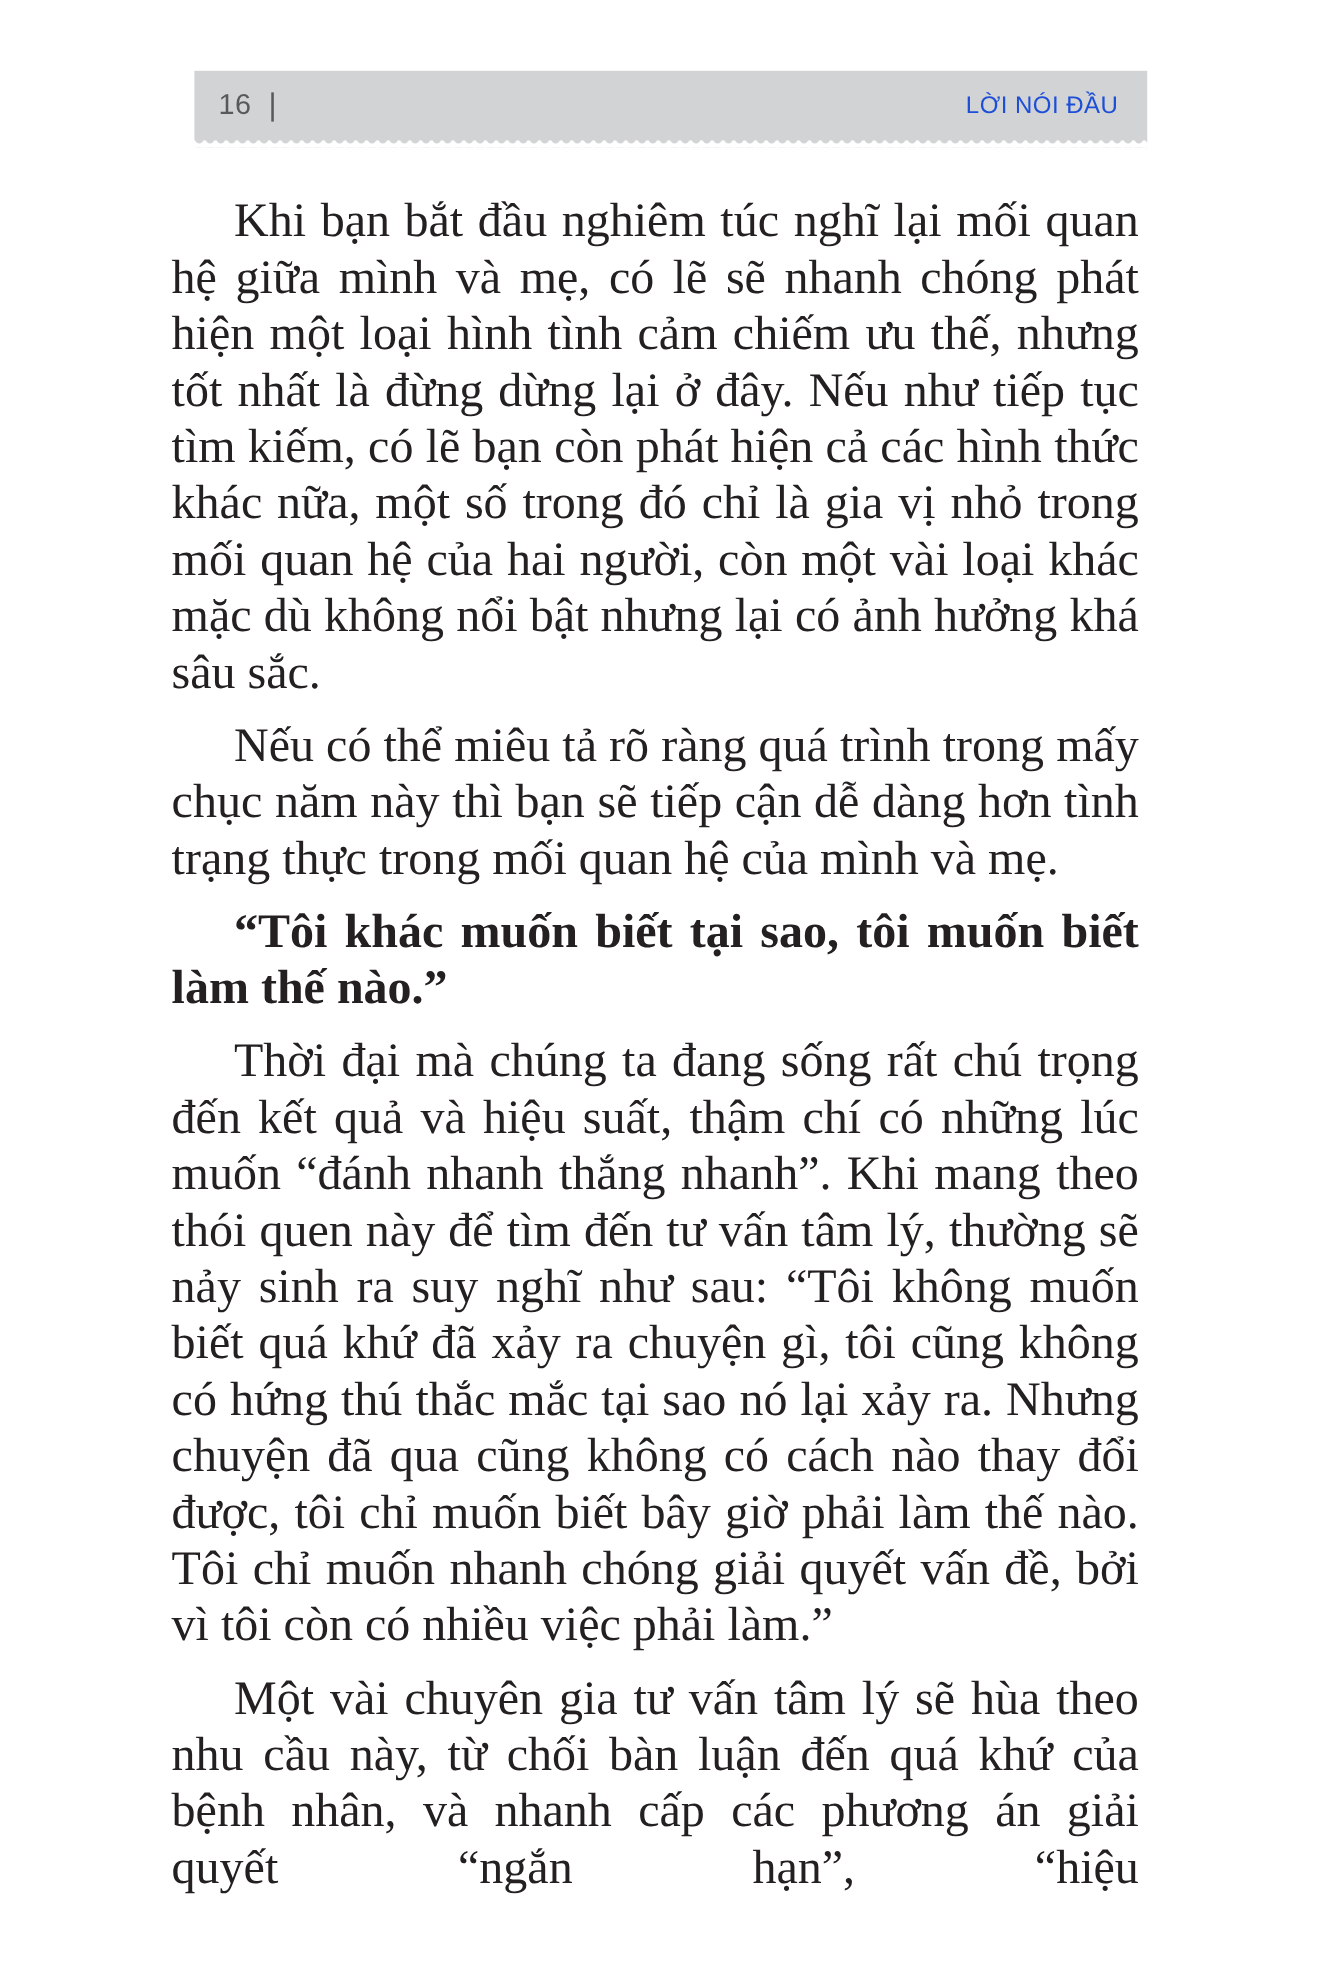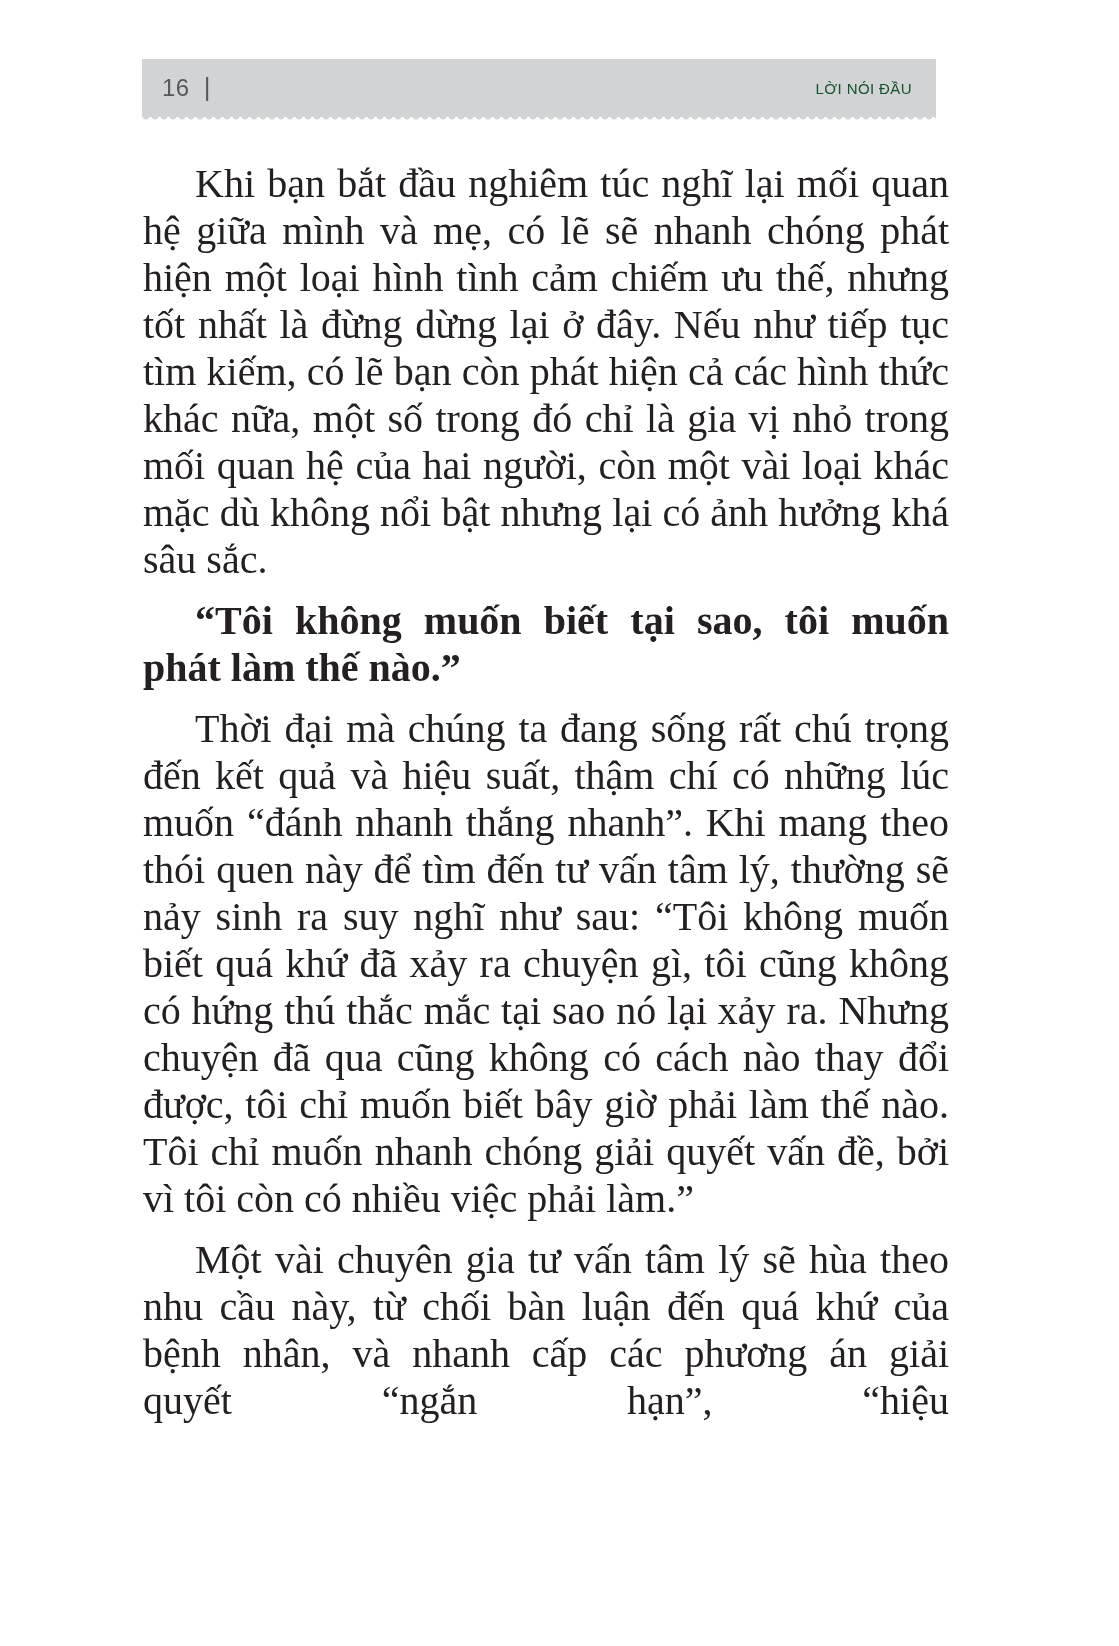--- a/index.html
+++ b/index.html
@@ -17,21 +17,21 @@
   .page {
     position: relative;
     width: 1119px;
     height: 1646px;
     background: var(--page-bg);
     overflow: hidden;
   }
   
   .running-header {
     position: absolute;
-    left: 142px;
+    left: 162px;
     top: 59px;
     width: 794px;
     height: 58px;
     background: var(--header-bg);
     display: flex;
     align-items: center;
     justify-content: space-between;
     padding: 0 24px 0 20px;
     font-family: "Liberation Sans", "DejaVu Sans", sans-serif;
     color: var(--header-text);
@@ -58,23 +58,23 @@
     line-height: 1;
     letter-spacing: 0.5px;
   }
   .sep {
     font-size: 26px;
     font-weight: 300;
     line-height: 1;
     transform: translateY(-1px);
   }
   .chapter {
-    font-size: 15px;
+    font-size: 20px;
     letter-spacing: 0.4px;
-    color: #14532d;
+    color: #1d4ed8;
   }
   
   .body-text {
     position: absolute;
     left: 143px;
     top: 160px;
     width: 806px;
     font-family: "Liberation Serif", "DejaVu Serif", serif;
     font-size: 40px;
     line-height: 47px;
@@ -101,18 +101,19 @@
   <header class="running-header">
     <div class="header-left">
       <span class="page-num">16</span>
       <span class="sep">|</span>
     </div>
     <span class="chapter">LỜI NÓI ĐẦU</span>
   </header>
 
   <main class="body-text">
     <p>Khi bạn bắt đầu nghiêm túc nghĩ lại mối quan hệ giữa mình và mẹ, có lẽ sẽ nhanh chóng phát hiện một loại hình tình cảm chiếm ưu thế, nhưng tốt nhất là đừng dừng lại ở đây. Nếu như tiếp tục tìm kiếm, có lẽ bạn còn phát hiện cả các hình thức khác nữa, một số trong đó chỉ là gia vị nhỏ trong mối quan hệ của hai người, còn một vài loại khác mặc dù không nổi bật nhưng lại có ảnh hưởng khá sâu sắc.</p>
-    <p class="bold">“Tôi không muốn biết tại sao, tôi muốn phát làm thế nào.”</p>
+    <p>Nếu có thể miêu tả rõ ràng quá trình trong mấy chục năm này thì bạn sẽ tiếp cận dễ dàng hơn tình trạng thực trong mối quan hệ của mình và mẹ.</p>
+    <p class="bold">“Tôi khác muốn biết tại sao, tôi muốn biết làm thế nào.”</p>
     <p>Thời đại mà chúng ta đang sống rất chú trọng đến kết quả và hiệu suất, thậm chí có những lúc muốn “đánh nhanh thắng nhanh”. Khi mang theo thói quen này để tìm đến tư vấn tâm lý, thường sẽ nảy sinh ra suy nghĩ như sau: “Tôi không muốn biết quá khứ đã xảy ra chuyện gì, tôi cũng không có hứng thú thắc mắc tại sao nó lại xảy ra. Nhưng chuyện đã qua cũng không có cách nào thay đổi được, tôi chỉ muốn biết bây giờ phải làm thế nào. Tôi chỉ muốn nhanh chóng giải quyết vấn đề, bởi vì tôi còn có nhiều việc phải làm.”</p>
     <p class="continues">Một vài chuyên gia tư vấn tâm lý sẽ hùa theo nhu cầu này, từ chối bàn luận đến quá khứ của bệnh nhân, và nhanh cấp các phương án giải quyết “ngắn hạn”, “hiệu</p>
   </main>
 
 </div>
 
 </body></html>

